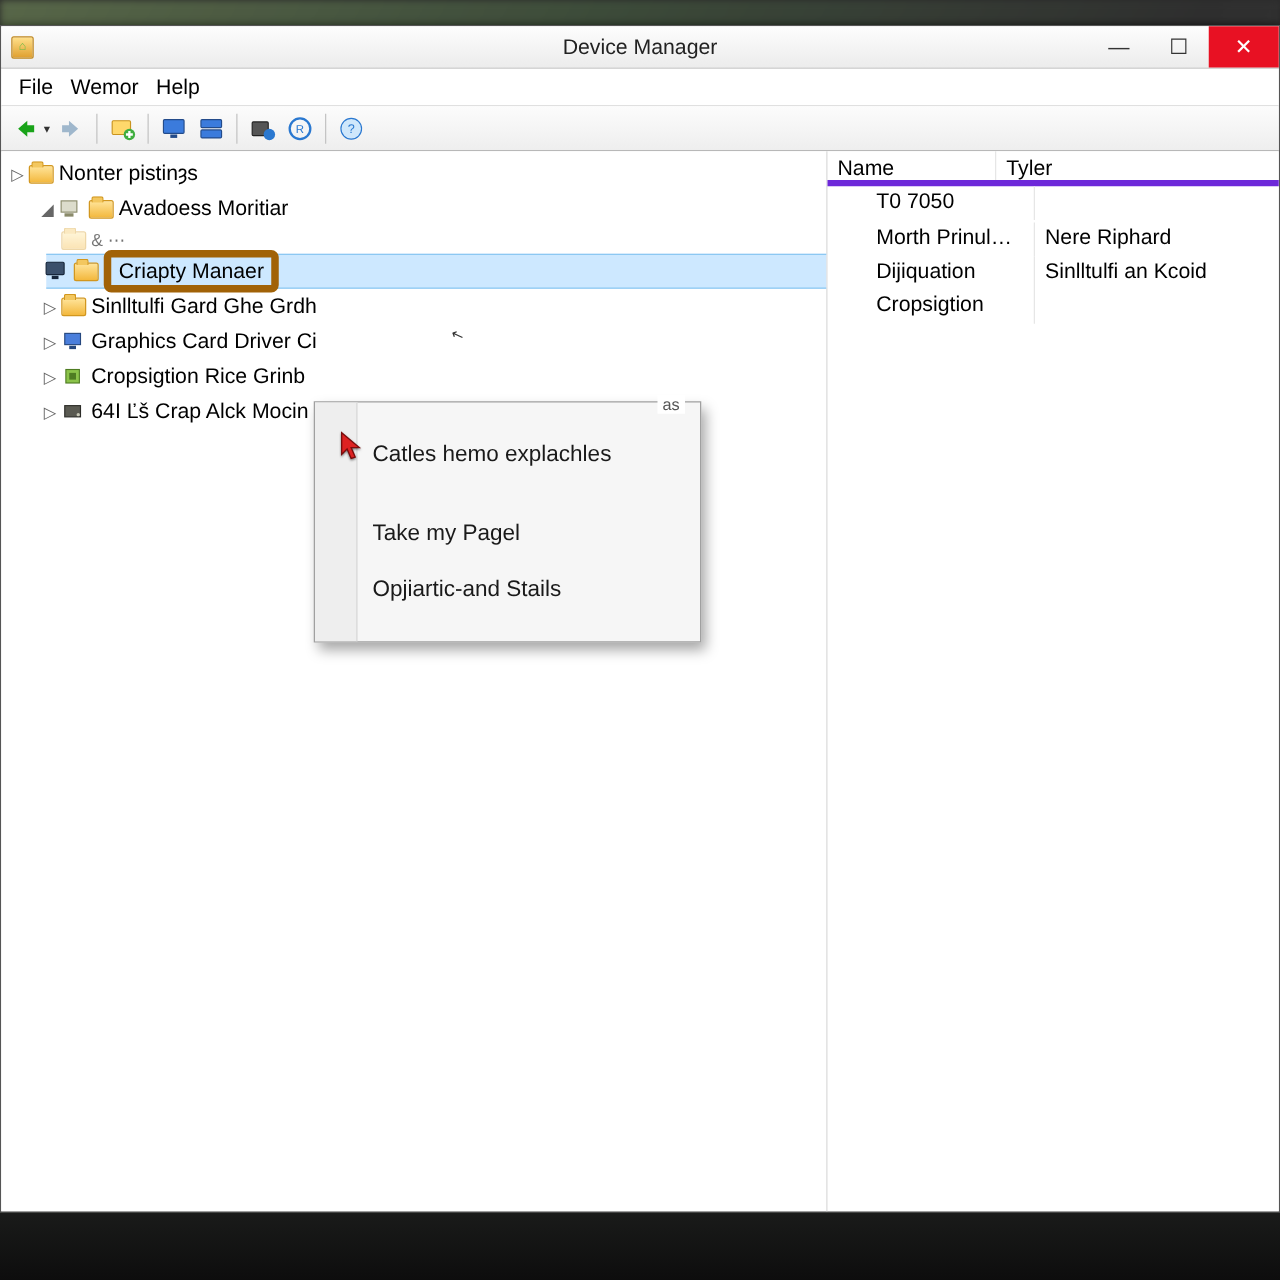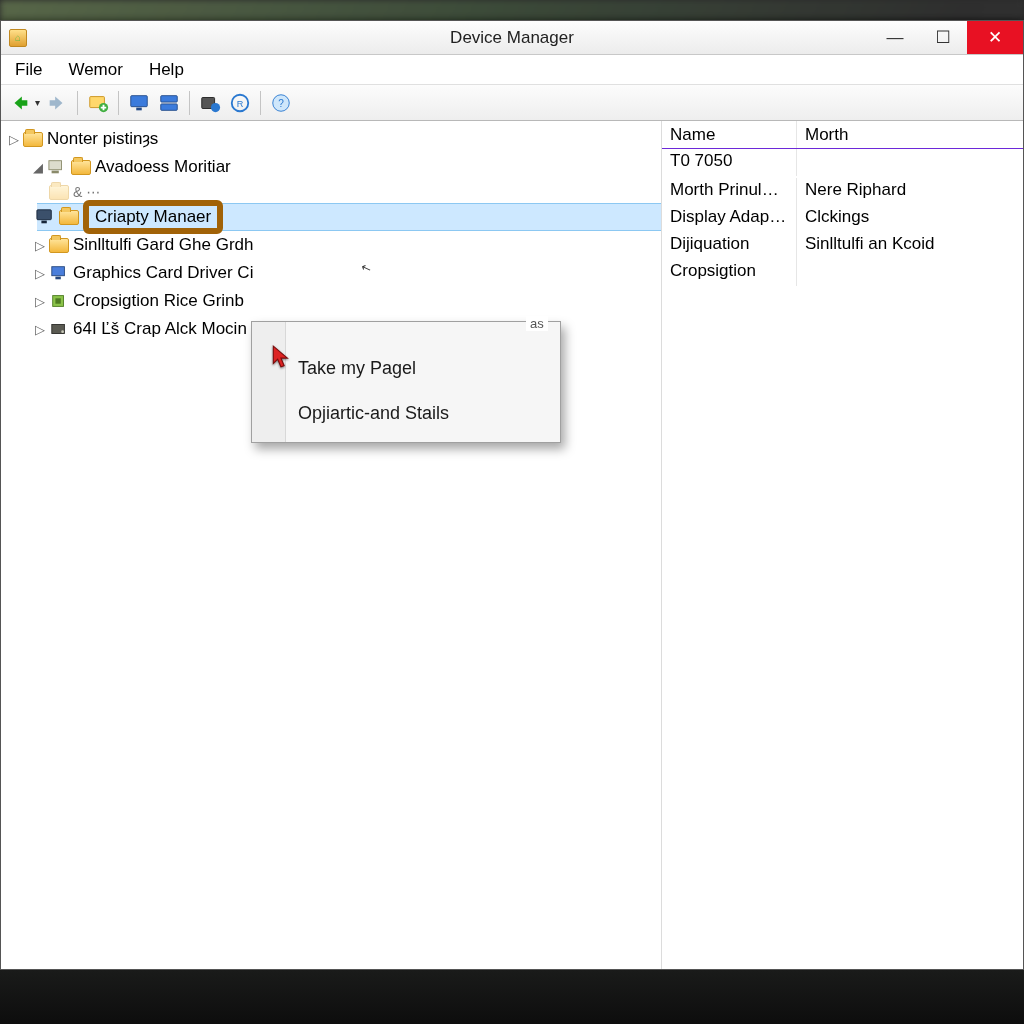--- a/index.html
+++ b/index.html
@@ -44,21 +44,21 @@
     border: 1px solid #c08820; border-radius: 2px;
     display:flex;align-items:center;justify-content:center;
     font-size:10px;color:#6b4;
   }
   .title-text { position:absolute; left:0; right:0; text-align:center; font-size:17px; color:#222; }
   .win-controls { margin-left:auto; display:flex; height:100%; }
   .win-btn { width:48px; display:flex; align-items:center; justify-content:center; font-size:17px; font-family: "Segoe UI Symbol", sans-serif; color:#333; }
   .win-btn.close { background:#e81123; color:#fff; width:56px; }
   
   .menubar {
-    height: 30px; display:flex; align-items:center; gap:18px;
+    height: 30px; display:flex; align-items:center; gap:6px;
     padding: 0 10px; background:#fff; border-bottom:1px solid #e0e0e0;
     font-size:17px;
   }
   .menubar span { padding:4px 4px; }
   
   .toolbar {
     height: 36px; display:flex; align-items:center; gap:4px;
     padding: 0 6px; background:linear-gradient(#fcfcfc,#eeeeee);
     border-bottom:1px solid #b8b8b8;
   }
@@ -90,38 +90,38 @@
   }
   .red-box {
     border: 6px solid #a16207;
     border-radius:6px;
     padding: 1px 6px;
     display:inline-block;
   }
   .ghost-row { opacity:.55; font-size:14px; height:22px; }
 
   
-  .details-header { display:flex; height:28px; border-bottom:1px solid #6d28d9; font-size:17px; }
+  .details-header { display:flex; height:28px; border-bottom:5px solid #6d28d9; font-size:17px; }
   .details-header div { padding:4px 8px; }
   .col-name { flex:0 0 135px; border-right:1px solid #e6e6e6; }
   .col-val { flex:1; }
-  .details-row { display:flex; font-size:17px; height:27px; }
+  .details-row { display:flex; font-size:17px; height:27px;margin-left:31px; }
   .details-row div { padding:2px 8px; overflow:hidden; text-overflow:ellipsis; white-space:nowrap;}
   .details-row .col-name{flex:0 0 135px;}
   .details-row .col-val{flex:1;}
 
   
   .context-menu {
     position:absolute;
     left:250px; top:200px;
     width:310px;
     background:#f6f6f6;
     border:1px solid #a0a0a0;
     box-shadow: 4px 6px 10px rgba(0,0,0,.35);
-    padding: 6px 0;
+    padding: 19px 0;
     z-index:50;
   }
   .cm-left { position:absolute; left:0; top:0; bottom:0; width:34px; background:#eeeeee; border-right:1px solid #d8d8d8;}
   .cm-item { position:relative; padding: 12px 14px 12px 46px; font-size:18px; color:#1a1a1a; }
   .cm-gap { height:18px; }
   .cm-tag {
     position:absolute; left:274px; top:-6px;
     font-size:13px; color:#555; background:#fff; padding:0 4px;
   }
 
@@ -291,45 +291,44 @@
             </svg>
         </span>
         <span>64I Ľš Crap Alck Mocin</span>
       </div>
 
     </div>
 
     <div class="details-pane">
       <div class="details-header">
         <div class="col-name">Name</div>
-        <div class="col-val">Morth</div>
+        <div class="col-val">Tyler</div>
       </div>
       <div class="details-row">
         <div class="col-name">T0 7050</div>
       </div>
       <div class="details-row" style="margin-top:2px">
         <div class="col-name">Morth Prinule …</div>
         <div class="col-val">Nere Riphard</div>
       </div>
       <div class="details-row">
-        <div class="col-name">Display Adapters</div>
-        <div class="col-val">Clckings</div>
-      </div>
-      <div class="details-row">
         <div class="col-name">Dijiquation</div>
         <div class="col-val">Sinlltulfi an Kcoid</div>
       </div>
       <div class="details-row">
         <div class="col-name">Cropsigtion</div>
       </div>
     </div>
 
     <div class="context-menu">
       <span class="cm-tag">as</span>
       <div class="cm-left"></div>
+      <div class="cm-item">
+        <span>Catles hemo explachles</span>
+      </div>
       <div class="cm-gap"></div>
       <div class="cm-item">
         <span>Take my Pagel</span>
       </div>
       <div class="cm-item">
         <span>Opjiartic-and Stails</span>
       </div>
     </div>
 
     <div class="cursor">

